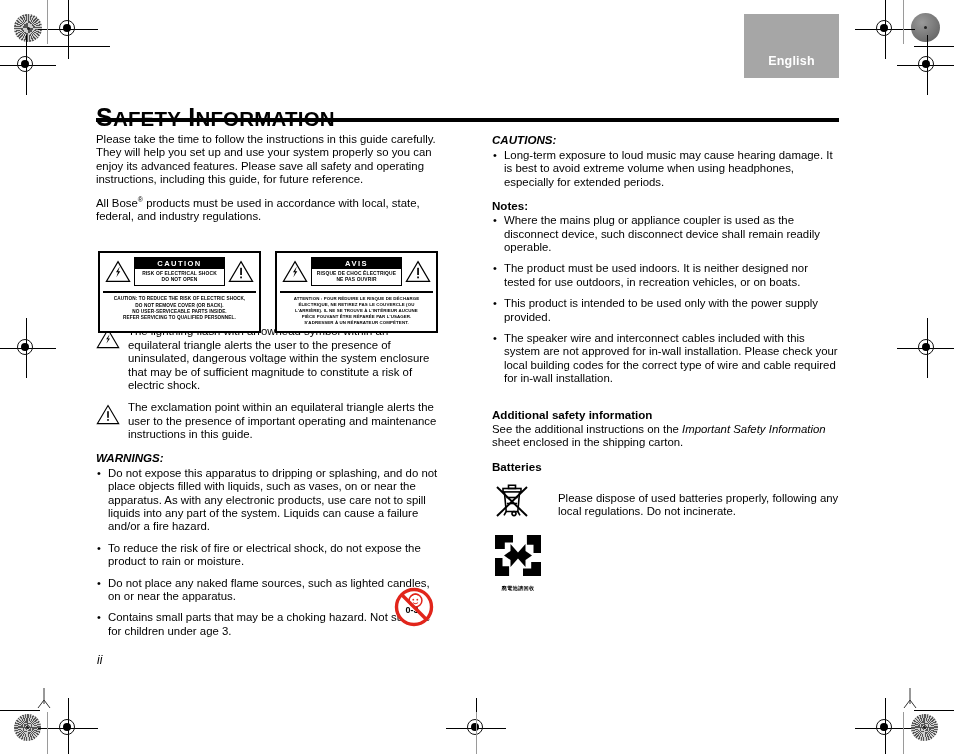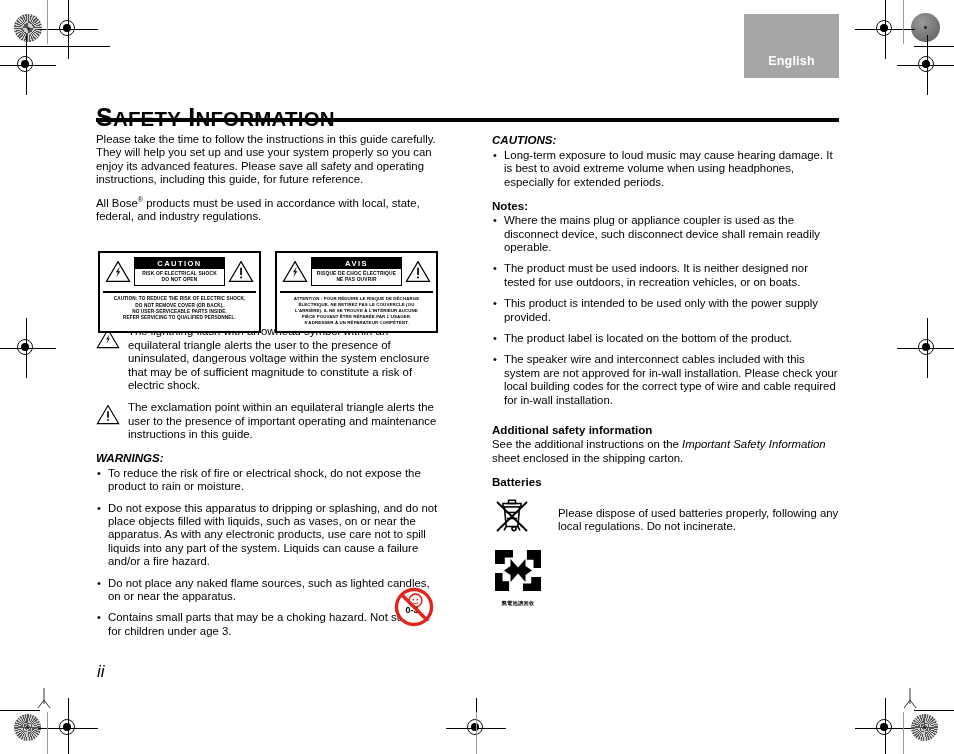--- a/index.html
+++ b/index.html
@@ -283,23 +283,22 @@
     letter-spacing: .3px;
     text-align: center;
     width: 52px;
     margin-top: 1px;
   }
 
   
   .folio {
     position: absolute;
     left: 97px; top: 653px;
-    font-size: 17px;
+    font-size: 12px;
     font-style: italic;
-    margin-top: 9px;
   }
 </style>
 </head>
 <body>
 
 <div class="page">
 
   <div class="regmark">
 
     <div class="rosette" style="left:14px;top:14px;width:28px;height:28px;"></div>
@@ -410,22 +409,22 @@
           <path d="M12 1.5 L22.7 19.6 L1.3 19.6 Z" fill="none" stroke="#000" stroke-width="1.1"></path>
           <rect x="11.2" y="7.2" width="1.6" height="6.6" fill="#000"></rect>
           <rect x="11.2" y="15.1" width="1.6" height="1.7" fill="#000"></rect>
         </svg>
       </div>
       <div class="txt">The exclamation point within an equilateral triangle alerts the user to the presence of important operating and maintenance instructions in this guide.</div>
     </div>
 
     <h3 class="sec-it" style="margin-top:9px;">WARNINGS:</h3>
     <ul class="bul">
+      <li>Do not expose this apparatus to dripping or splashing, and do not place objects filled with liquids, such as vases, on or near the apparatus. As with any electronic products, use care not to spill liquids into any part of the system. Liquids can cause a failure and/or a fire hazard.</li>
       <li>To reduce the risk of fire or electrical shock, do not expose the product to rain or moisture.</li>
-      <li>Do not expose this apparatus to dripping or splashing, and do not place objects filled with liquids, such as vases, on or near the apparatus. As with any electronic products, use care not to spill liquids into any part of the system. Liquids can cause a failure and/or a fire hazard.</li>
       <li>Do not place any naked flame sources, such as lighted candles, on or near the apparatus.</li>
       <li>Contains small parts that may be a choking hazard. Not suitable for children under age 3.</li>
     </ul>
   </div>
 
   <div class="cbox-row">
 
     <div class="cbox">
       <div class="cbox-top">
         <div class="tri-ic">
@@ -510,25 +509,24 @@
     <h3 class="sec-it">CAUTIONS:</h3>
     <ul class="bul">
       <li>Long-term exposure to loud music may cause hearing damage. It is best to avoid extreme volume when using headphones, especially for extended periods.</li>
     </ul>
 
     <h3 class="sec" style="margin-top:10px;">Notes:</h3>
     <ul class="bul">
       <li>Where the mains plug or appliance coupler is used as the disconnect device, such disconnect device shall remain readily operable.</li>
       <li>The product must be used indoors. It is neither designed nor tested for use outdoors, in recreation vehicles, or on boats.</li>
       <li>This product is intended to be used only with the power supply provided.</li>
-      <li>The product label is located on the bottom of the product.</li>
       <li>The speaker wire and interconnect cables included with this system are not approved for in-wall installation. Please check your local building codes for the correct type of wire and cable required for in-wall installation.</li>
     </ul>
 
-    <h3 class="sec" style="margin-top:16px;">Additional safety information</h3>
+    <h3 class="sec" style="margin-top:22px;">Additional safety information</h3>
     <p class="body"><span>See the additional instructions on the </span><span class="it">Important Safety Information</span><span> sheet enclosed in the shipping carton.</span></p>
 
     <h3 class="sec" style="margin-top:10px;">Batteries</h3>
 
     <div class="batt-row">
       <div>
         <div>
           <svg width="40" height="42" viewBox="0 0 40 42">
             <g fill="none" stroke="#000" stroke-width="1.6">
               <rect x="11" y="10.5" width="18" height="3.4"></rect>

